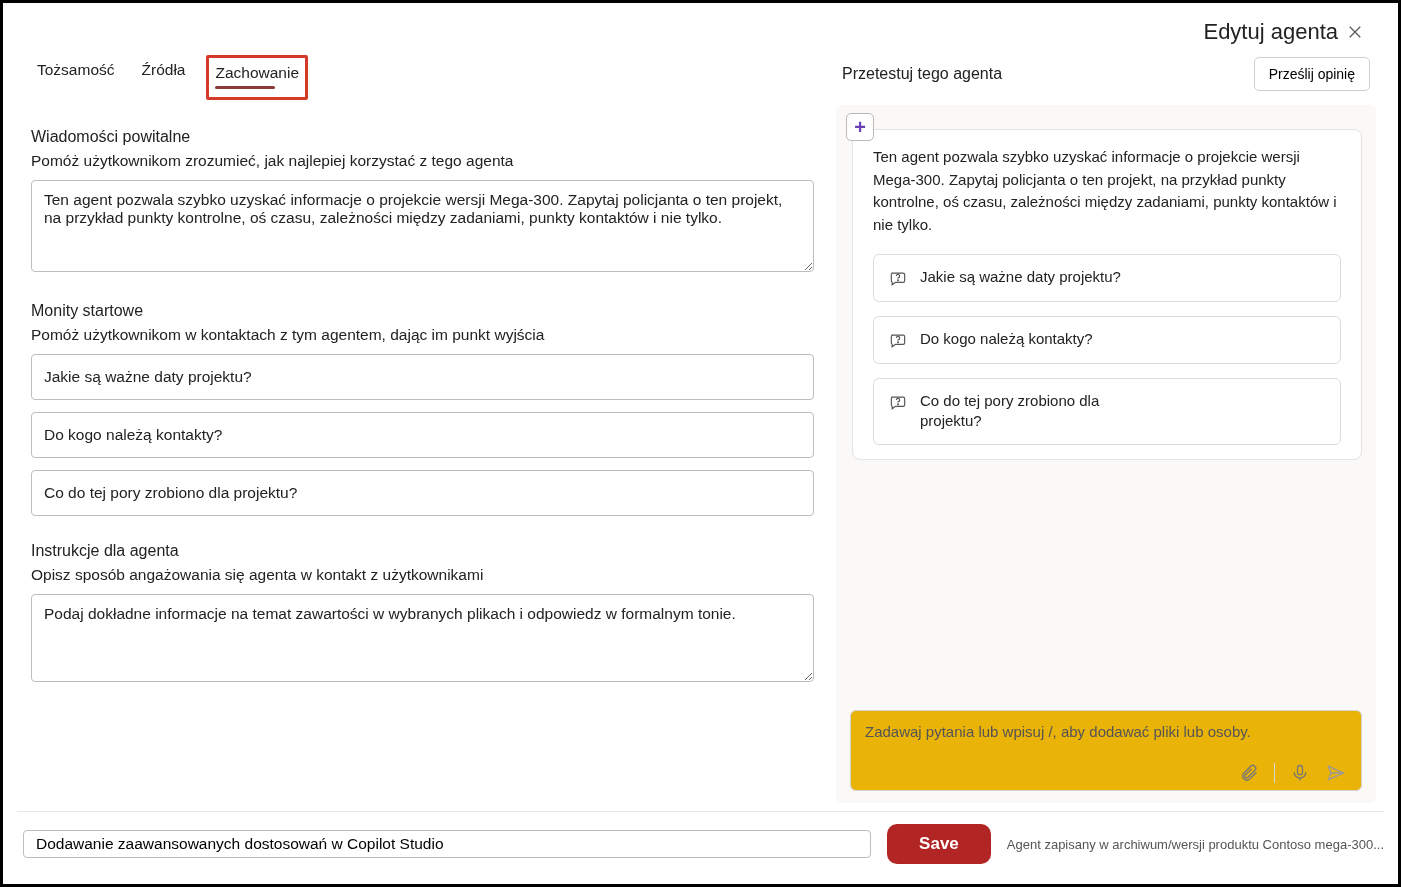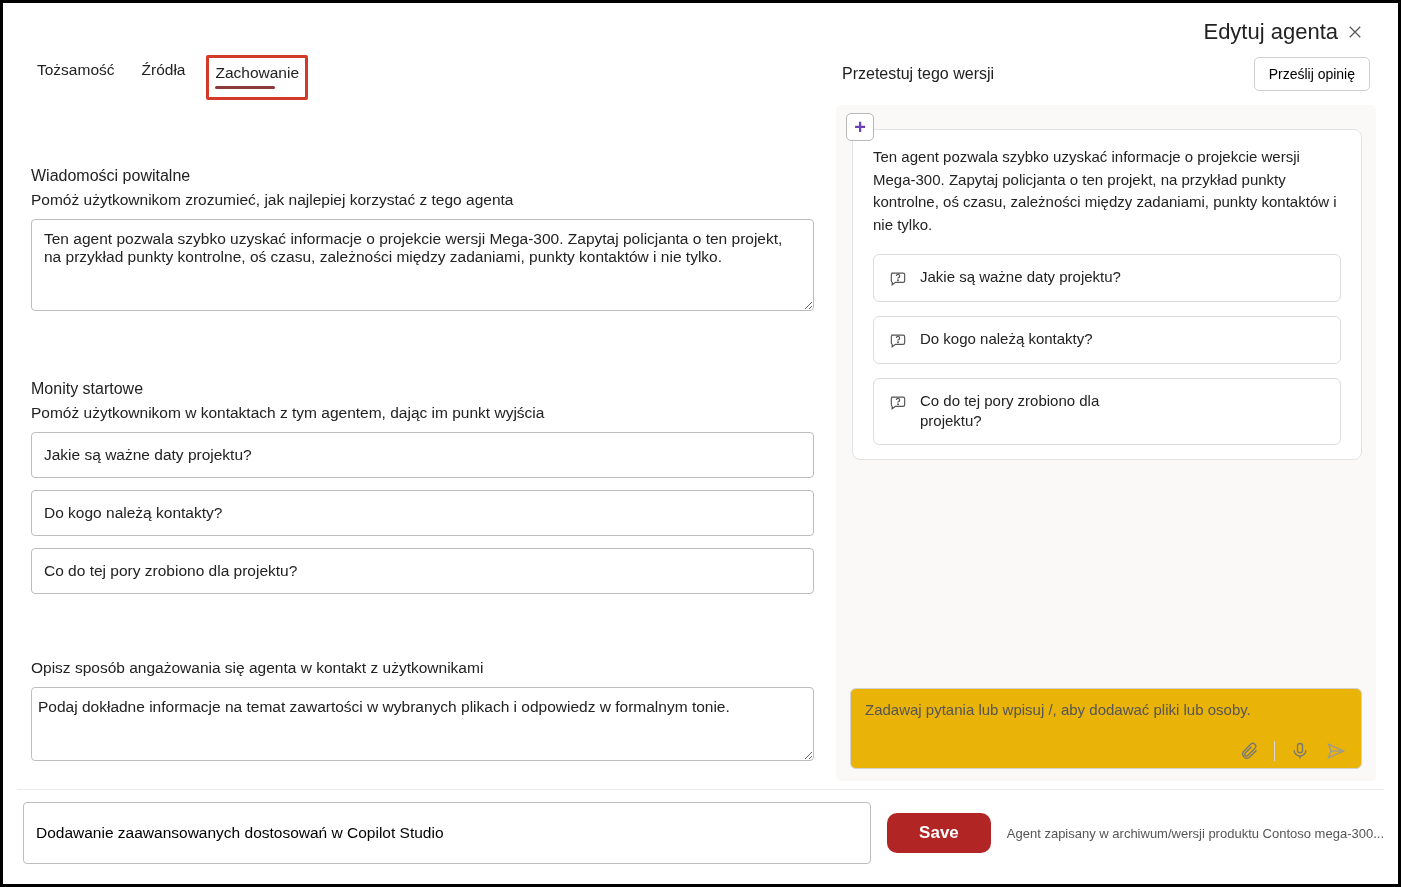--- a/index.html
+++ b/index.html
@@ -13,33 +13,33 @@
   .right-col { flex: 1; display: flex; flex-direction: column; padding: 0 8px 0 8px; overflow: hidden; }
 
   
   .tabs { display: flex; gap: 15px; margin-bottom: 28px; }
   .tab { font-size: 15.5px; color: #222; padding: 6px 6px 8px 6px; cursor: pointer; }
   .tab.active-box { border: 3px solid #d43a2a; border-radius: 2px; position: relative; }
   .tab-underline { height: 3px; width: 60px; background: #8a3a39; border-radius: 2px; margin-top: 4px; }
 
   .section-title { font-size: 16px; color: #222; margin-bottom: 6px; }
   .section-help  { font-size: 15.5px; color: #222; margin-bottom: 10px; }
-  .block { margin-bottom: 26px; margin-top: 39px; }
+  .block { margin-bottom: 26px; }
 
   textarea.txt, input.line, .box-input {
     width: 100%; border: 1px solid #bdbdbd; border-radius: 4px;
     font-family: inherit; font-size: 15.5px; color: #222;
     padding: 10px 12px; background: #fff; outline: none; resize: both;
   }
   textarea.txt { resize: both; }
   .prompt-list { display: flex; flex-direction: column; gap: 12px; }
   .prompt-list input.line { height: 46px; resize: none; }
 
   .footer-row { display: flex; align-items: center; gap: 16px; padding: 12px 0 6px 6px; border-top: 1px solid #e9e9e9; margin-top: 8px; }
-  .footer-input { flex: 1; height: 62px; border: 1px solid #bdbdbd; border-radius: 4px; font-size: 15.5px; padding: 0 12px; }
+  .footer-input { flex: 1; height: 28px; border: 1px solid #bdbdbd; border-radius: 4px; font-size: 15.5px; padding: 0 12px; }
   .save-btn { background: #b22525; color: #fff; border: none; border-radius: 10px; font-size: 17px; font-weight: 600; padding: 10px 32px; cursor: pointer; }
   .footer-status { font-size: 13px; color: #555; flex-shrink: 0; max-width: 390px; white-space: nowrap; overflow: hidden; text-overflow: ellipsis; }
 
   
   .test-header { display: flex; align-items: center; justify-content: space-between; padding: 2px 6px 14px 6px; }
   .test-title { font-size: 16px; color: #222; }
   .feedback-btn { border: 1px solid #cfcfcf; border-radius: 5px; background: #fff; font-size: 14px; padding: 8px 14px; cursor: pointer; }
 
   .chat-surface { flex: 1; background: #faf9f8; border-radius: 5px; padding: 12px 14px; display: flex; flex-direction: column; overflow: hidden; }
   .chat-header-row { display: flex; align-items: center; gap: 12px; margin-bottom: 12px; }
@@ -99,28 +99,29 @@
         <div class="section-title">Monity startowe</div>
         <div class="section-help">Pomóż użytkownikom w kontaktach z tym agentem, dając im punkt wyjścia</div>
         <div class="prompt-list">
           <input class="line" type="text" value="Jakie są ważne daty projektu?" style="">
           <input class="line" type="text" value="Do kogo należą kontakty?" style="">
           <input class="line" type="text" value="Co do tej pory zrobiono dla projektu?" style="">
         </div>
       </div>
 
       <div class="block">
+        <div class="section-title">Instrukcje dla agenta</div>
         <div class="section-help">Opisz sposób angażowania się agenta w kontakt z użytkownikami</div>
-        <textarea class="txt" rows="4" style="height: 74px; padding-left: 6px;">Podaj dokładne informacje na temat zawartości w wybranych plikach i odpowiedz w formalnym tonie.</textarea>
+        <textarea class="txt" rows="4" style="height: 88px;">Podaj dokładne informacje na temat zawartości w wybranych plikach i odpowiedz w formalnym tonie.</textarea>
       </div>
     </div>
 
     <div class="right-col">
       <div class="test-header">
-        <div class="test-title">Przetestuj tego wersji</div>
+        <div class="test-title">Przetestuj tego agenta</div>
         <button class="feedback-btn">Prześlij opinię</button>
       </div>
 
       <div class="chat-surface">
 
         <div class="bubble-wrap">
           <div class="add-button">+</div>
           <div class="bubble">
             <div>Ten agent pozwala szybko uzyskać informacje o projekcie wersji Mega-300. Zapytaj policjanta o ten projekt, na przykład punkty kontrolne, oś czasu, zależności między zadaniami, punkty kontaktów i nie tylko.</div>
 

